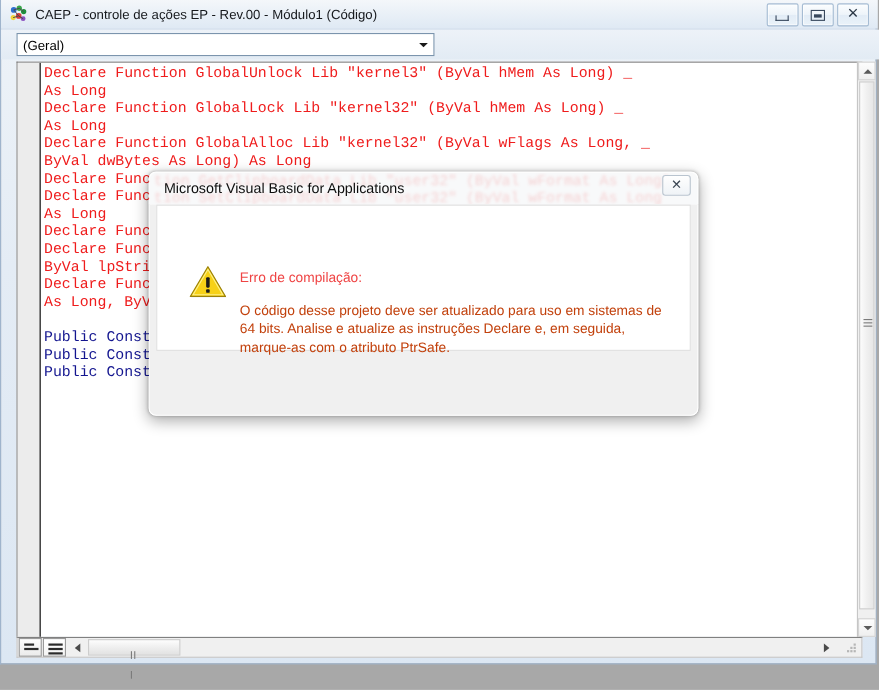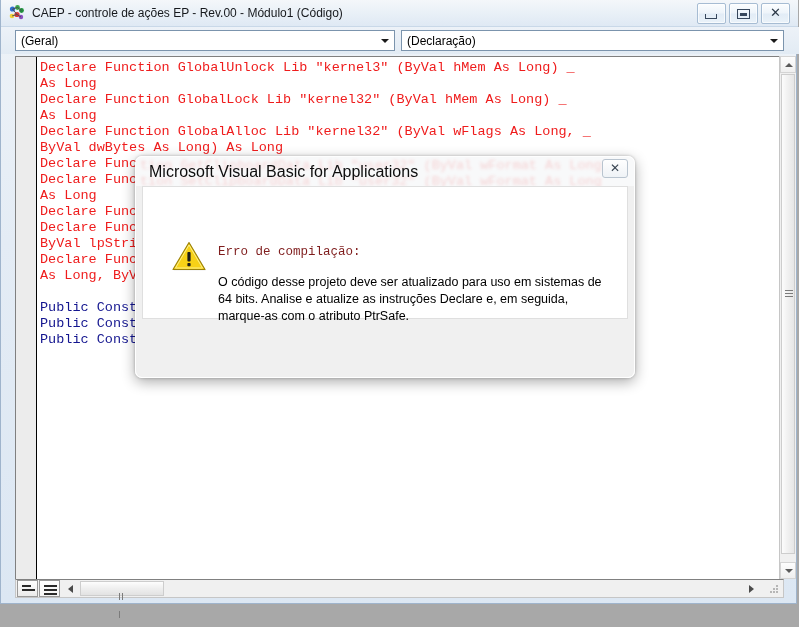--- a/index.html
+++ b/index.html
@@ -343,21 +343,21 @@
     color: rgba(239,28,28,0.18);
     filter: blur(1.6px);
     padding-left: 4px;
     padding-top: 1px;
     box-sizing: border-box;
     pointer-events: none;
   }
   #dlg-title-text {
     position: absolute;
     left: 13px; top: 6px;
-    font-size: 16px;
+    font-size: 13px;
     color: #0d0d0d;
     white-space: nowrap;
   }
   #dlg-close {
     position: absolute;
     right: 6px; top: 2px;
     width: 26px; height: 19px;
     border: 1px solid #b9c4cf;
     border-radius: 3px;
     background: linear-gradient(to bottom, rgba(255,255,255,0.95), rgba(238,242,246,0.9));
@@ -392,30 +392,29 @@
   }
   #dlg-warn-icon {
     position: absolute;
     left: 29px; top: 54px;
     width: 34px; height: 30px;
   }
   #dlg-heading {
     position: absolute;
     left: 75px; top: 58px;
     font-size: 12.5px;
-    color: #7f1d1d;
-    font-family: Liberation Mono, monospace;
+    color: #ef4444;
   }
   #dlg-message {
     position: absolute;
     left: 75px; top: 87px;
     width: 395px;
     font-size: 12.5px;
     line-height: 17px;
-    color: #000000;
+    color: #c2410c;
   }
   #dlg-buttonbar {
     position: absolute;
     left: 6px; bottom: 6px;
     width: 486px;
     height: 52px;
   }
   .dlg-btn {
     position: absolute;
     top: 11px;
@@ -460,24 +459,20 @@
     <div class="win-btn">
       <div class="wb-close">✕</div>
     </div>
   </div>
 
   <div id="combo-bar">
     <div class="combo" id="combo-general">
       <div class="combo-text">(Geral)</div>
       <div class="combo-arrow"></div>
     </div>
-    <div class="combo" id="combo-decl">
-      <div class="combo-text">(Declaração)</div>
-      <div class="combo-arrow"></div>
-    </div>
   </div>
 
   <div id="code-pane">
     <div id="margin-strip"></div>
     <div id="code-text"><div class="code-line ln-red" style="color: rgb(239, 28, 28);">Declare Function GlobalUnlock Lib "kernel3" (ByVal hMem As Long) _</div><div class="code-line ln-red" style="color: rgb(239, 28, 28);">As Long</div><div class="code-line ln-red" style="color: rgb(239, 28, 28);">Declare Function GlobalLock Lib "kernel32" (ByVal hMem As Long) _</div><div class="code-line ln-red" style="color: rgb(239, 28, 28);">As Long</div><div class="code-line ln-red" style="color: rgb(239, 28, 28);">Declare Function GlobalAlloc Lib "kernel32" (ByVal wFlags As Long, _</div><div class="code-line ln-red" style="color: rgb(239, 28, 28);">ByVal dwBytes As Long) As Long</div><div class="code-line ln-red" style="color: rgb(239, 28, 28);">Declare Func</div><div class="code-line ln-red" style="color: rgb(239, 28, 28);">Declare Func</div><div class="code-line ln-red" style="color: rgb(239, 28, 28);">As Long</div><div class="code-line ln-red" style="color: rgb(239, 28, 28);">Declare Func</div><div class="code-line ln-red" style="color: rgb(239, 28, 28);">Declare Func</div><div class="code-line ln-red" style="color: rgb(239, 28, 28);">ByVal lpStri</div><div class="code-line ln-red" style="color: rgb(239, 28, 28);">Declare Func</div><div class="code-line ln-red" style="color: rgb(239, 28, 28);">As Long, ByV</div><div class="code-line ln-red" style="color: rgb(239, 28, 28);">&nbsp;</div><div class="code-line ln-blue" style="color: rgb(19, 21, 143);">Public Const</div><div class="code-line ln-blue" style="color: rgb(19, 21, 143);">Public Const</div><div class="code-line ln-blue" style="color: rgb(19, 21, 143);">Public Const</div></div>
   </div>
 
   <div id="vscroll">
     <div class="sb-btn" id="vs-up">
       <div class="sb-tri-up"></div>

